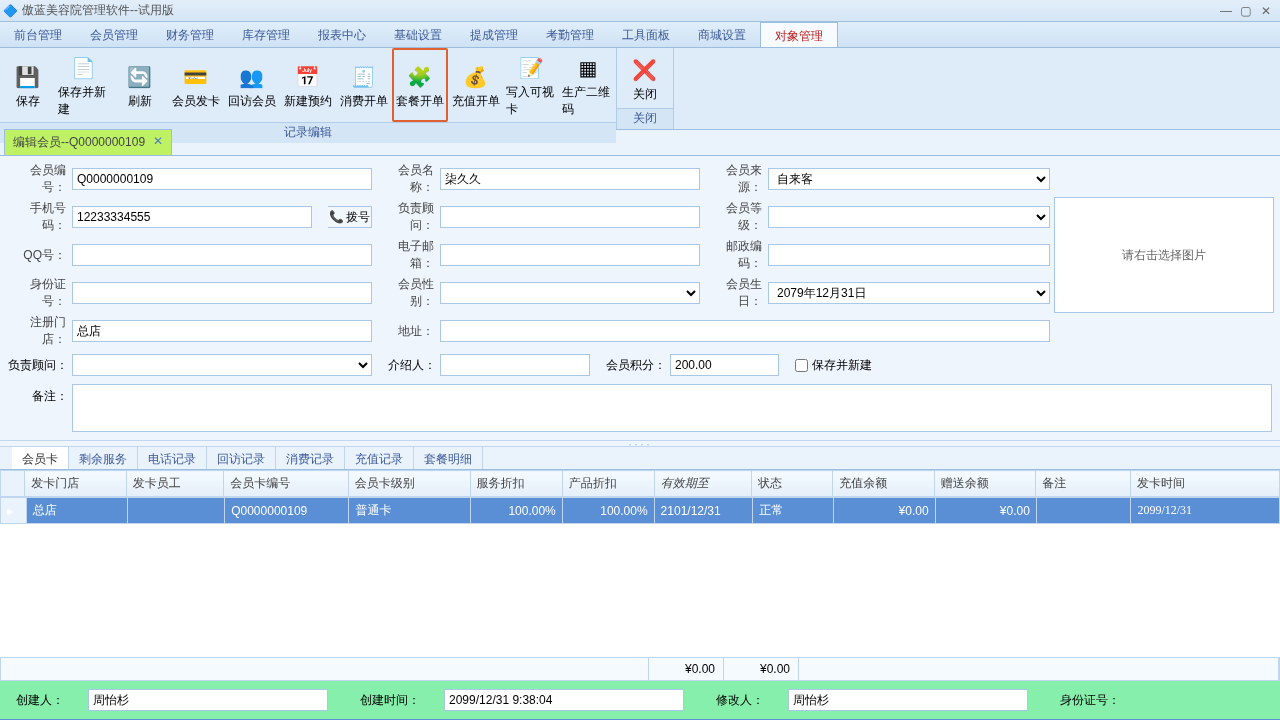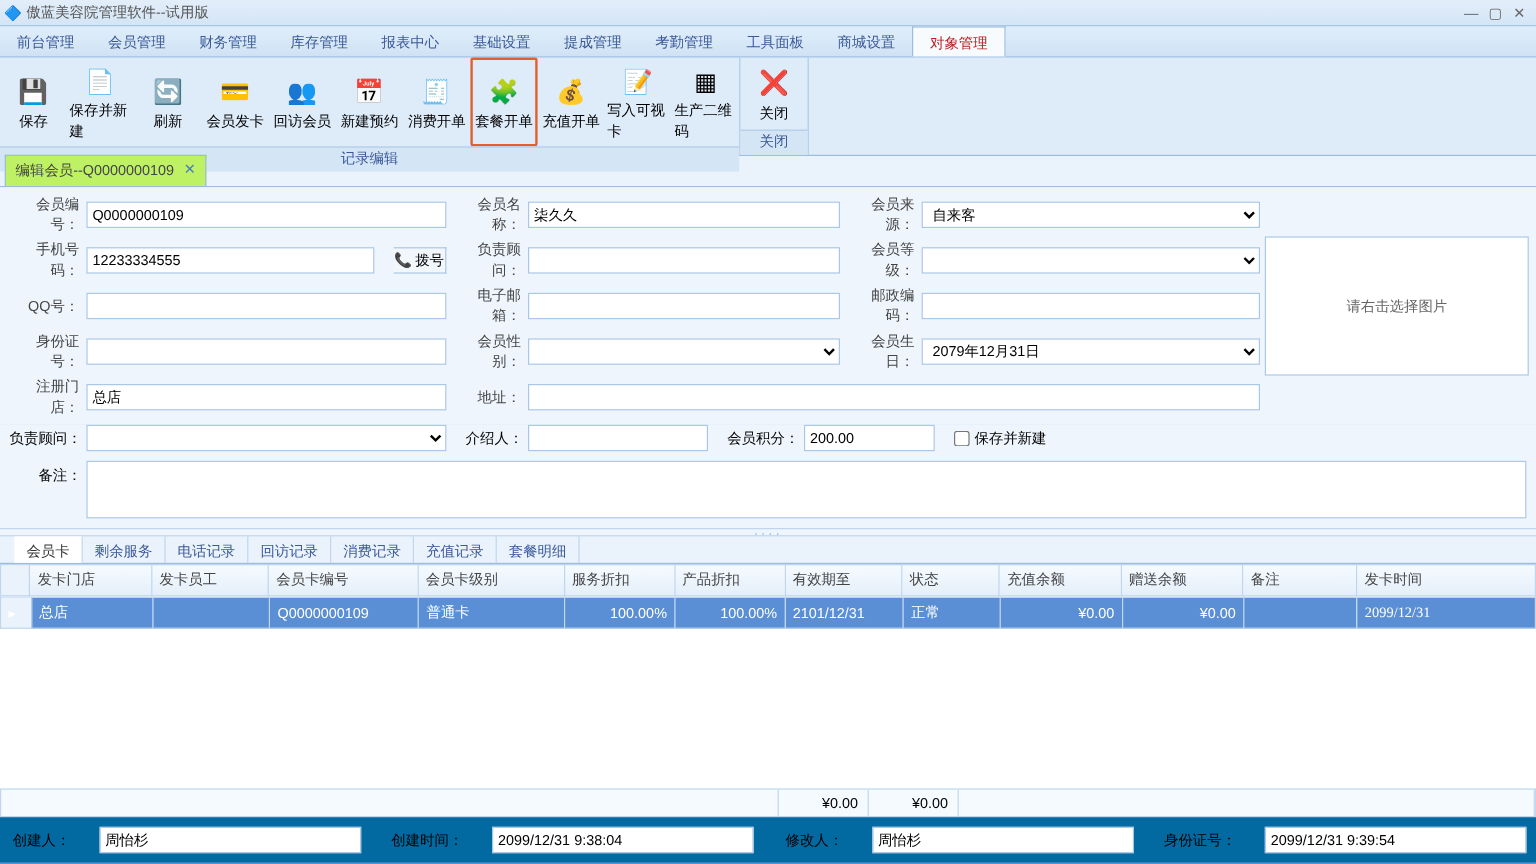--- a/index.html
+++ b/index.html
@@ -40,21 +40,21 @@
 .subtabs .st.active { background: #fff; color:#333;}
 .grid { background:#fff; }
 .grid table { width: 100%; border-collapse: collapse; }
 .grid th { background: linear-gradient(#f5faff,#e4eff9); border: 1px solid #c0d6ee; padding: 4px 6px; text-align:left; color:#444; font-weight:normal;}
 .grid td { border: 1px solid #c0d6ee; padding: 4px 6px; }
 .grid .selrow td { background: #5a8fd6; color:#fff; }
 .grid .rh { width:18px; background:#eaf3fc !important; }
 .gridbody { height: 160px; overflow:auto;}
 .totalsbar { height: 24px; background:#f5faff; border:1px solid #c0d6ee; display:flex; }
 .totalsbar div{border-right:1px solid #c0d6ee; padding:4px 8px; text-align:right;}
-.audit { background:#0369a1; display:flex; gap:24px; padding:8px; align-items:center;}
+.audit { background:#86efac; display:flex; gap:24px; padding:8px; align-items:center;}
 .audit label{text-align:right;}
 .audit input{height:22px; border:1px solid #a9c7e8; padding:0 4px; background:#fff;}
 .statusbar { height: 20px; background: linear-gradient(#5a8fd6,#4a7cc0); color:#fff; display:flex; align-items:center; padding: 0 8px; font-size:12px;}
 .resizer{height:6px;background:#eef5fc;border-top:1px solid #c0d6ee;display:flex;align-items:center;justify-content:center;}
 .resizer .grip{color:#9bbde0;letter-spacing:2px;cursor:ns-resize;}
 </style>
 </head>
 <body>
 
 <div class="titlebar">
@@ -227,21 +227,21 @@
   <table>
     <thead>
         <tr id="gridhead">
           <th class="rh" style="width: 18px;"></th>
           <th style="width: 75px;">发卡门店</th>
           <th style="width: 72px;">发卡员工</th>
           <th style="width: 92px;">会员卡编号</th>
           <th style="width: 90px;">会员卡级别</th>
           <th style="width: 68px;">服务折扣</th>
           <th style="width: 68px;">产品折扣</th>
-          <th style="width: 72px;">有效期至</th>
+          <th style="width: 72px; font-style: italic;">有效期至</th>
           <th style="width: 60px;">状态</th>
           <th style="width: 75px;">充值余额</th>
           <th style="width: 75px;">赠送余额</th>
           <th style="width: 70px;">备注</th>
           <th style="width: 110px;">发卡时间</th>
         </tr>
       </thead>
   </table>
   <div class="gridbody">
     <table>
@@ -273,19 +273,18 @@
 </div>
 
 <div class="audit">
   <label style="width:56px">创建人：</label>
   <input style="width: 240px;" readonly="" value="周怡杉">
   <label style="width:68px">创建时间：</label>
   <input style="width: 240px;" readonly="" value="2099/12/31 9:38:04">
   <label style="width:56px">修改人：</label>
   <input style="width: 240px;" readonly="" value="周怡杉">
   <label style="width:68px">身份证号：</label>
-  <input style="width: 240px;" readonly="" value="2099/12/31 9:39:54">
 </div>
 
 <div class="statusbar">
   
   
 </div>
 
 </body></html>

